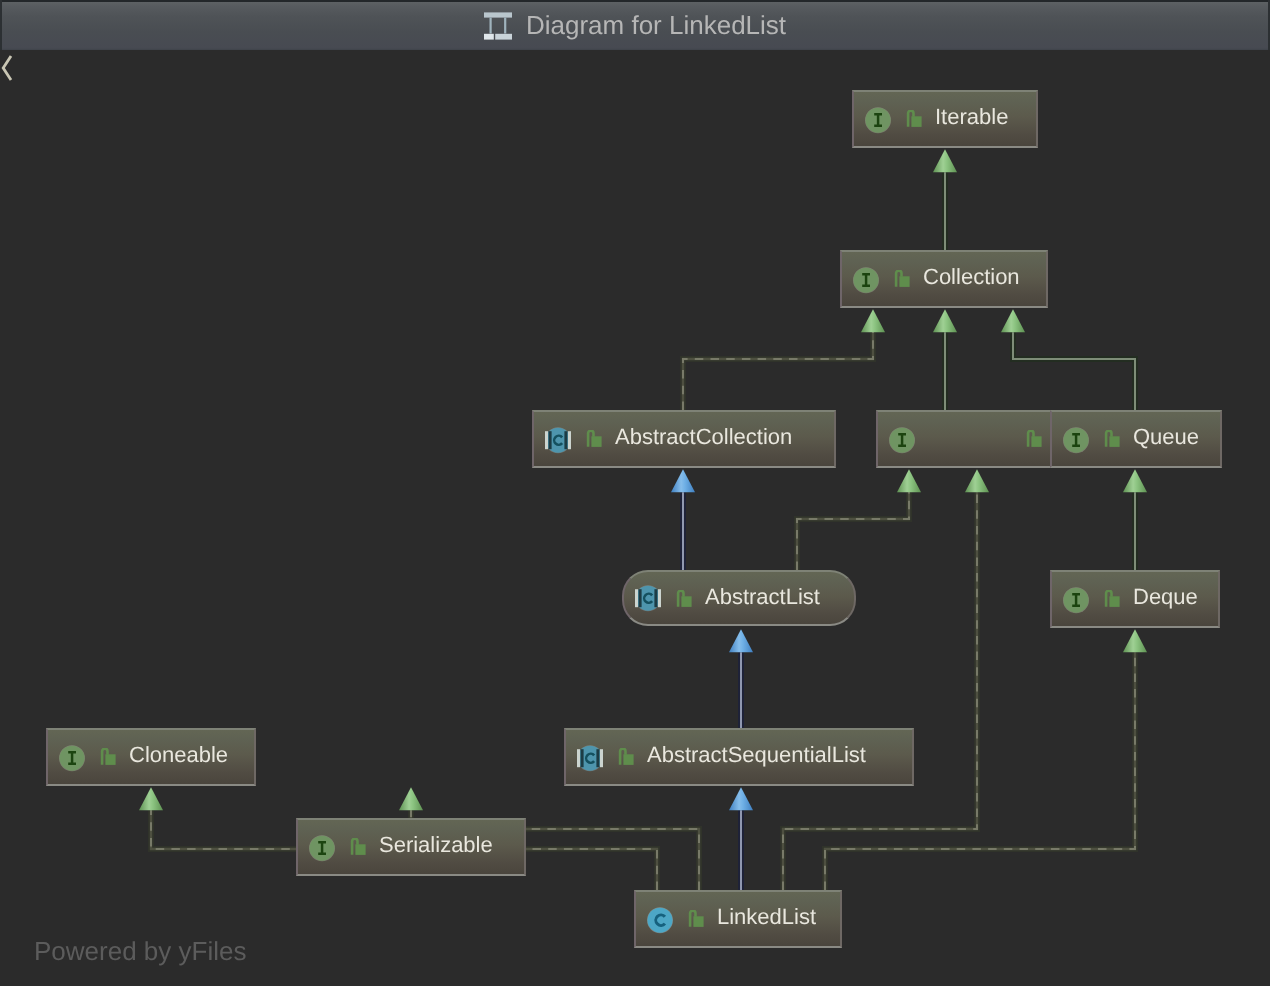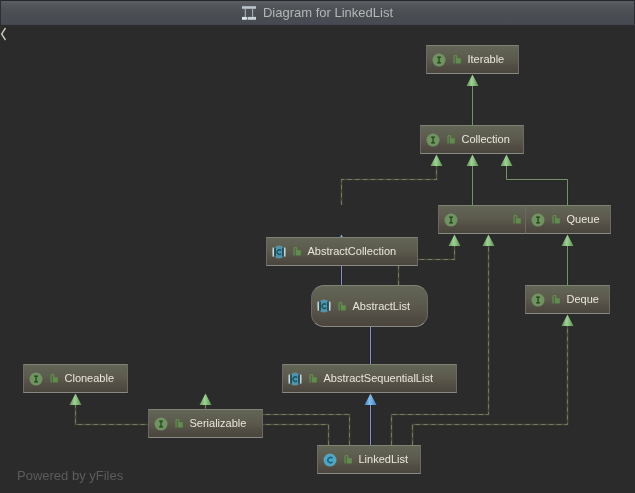--- a/index.html
+++ b/index.html
@@ -172,21 +172,21 @@
             </svg>
           </span>
       <span class="node-icon vis-icon">
             <svg viewBox="0 0 8 9" width="8" height="9">
               <path d="M1.05 8.4V1.65a1.35 1.35 0 0 1 2.7 0V3.4" fill="none" stroke="#5f8d4c" stroke-width="1.3"></path>
               <rect x="2.7" y="3.15" width="5.1" height="5.3" fill="#5f8d4c"></rect>
             </svg>
           </span>
       <span class="node-label">Collection</span>
     </div>
-    <div class="node" style="left:266px;top:180px;width:152px;height:29px;margin-top:32px;">
+    <div class="node" style="left:266px;top:180px;width:152px;height:29px;">
       <span class="node-icon kind-icon abstract-kind-icon">
             <svg viewBox="0 0 14 14" width="14" height="14">
               <circle cx="7" cy="7.1" r="6.5" fill="#bcd2da" opacity="0.28"></circle>
               <circle cx="7" cy="7.1" r="6.25" fill="#4e95ad"></circle>
               <rect x="0.5" y="2.6" width="1.5" height="9.0" fill="#ccd4cf"></rect>
               <rect x="2.3" y="2.6" width="1.5" height="9.0" fill="#1d3c45"></rect>
               <rect x="10.2" y="2.6" width="1.5" height="9.0" fill="#1d3c45"></rect>
               <rect x="12.0" y="2.6" width="1.5" height="9.0" fill="#ccd4cf"></rect>
               <path d="M9.6 5.3a2.9 2.9 0 1 0 0 3.7l-1.05-0.83a1.6 1.6 0 1 1 0-2.05z" fill="#14505f"></path>
             </svg>
@@ -224,21 +224,21 @@
             </svg>
           </span>
       <span class="node-icon vis-icon">
             <svg viewBox="0 0 8 9" width="8" height="9">
               <path d="M1.05 8.4V1.65a1.35 1.35 0 0 1 2.7 0V3.4" fill="none" stroke="#5f8d4c" stroke-width="1.3"></path>
               <rect x="2.7" y="3.15" width="5.1" height="5.3" fill="#5f8d4c"></rect>
             </svg>
           </span>
       <span class="node-label">Queue</span>
     </div>
-    <div class="node" style="left:311px;top:260px;width:117px;height:42px;border-radius:13px;">
+    <div class="node" style="left:311px;top:260px;width:117px;height:28px;border-radius:13px;">
       <span class="node-icon kind-icon abstract-kind-icon">
             <svg viewBox="0 0 14 14" width="14" height="14">
               <circle cx="7" cy="7.1" r="6.5" fill="#bcd2da" opacity="0.28"></circle>
               <circle cx="7" cy="7.1" r="6.25" fill="#4e95ad"></circle>
               <rect x="0.5" y="2.6" width="1.5" height="9.0" fill="#ccd4cf"></rect>
               <rect x="2.3" y="2.6" width="1.5" height="9.0" fill="#1d3c45"></rect>
               <rect x="10.2" y="2.6" width="1.5" height="9.0" fill="#1d3c45"></rect>
               <rect x="12.0" y="2.6" width="1.5" height="9.0" fill="#ccd4cf"></rect>
               <path d="M9.6 5.3a2.9 2.9 0 1 0 0 3.7l-1.05-0.83a1.6 1.6 0 1 1 0-2.05z" fill="#14505f"></path>
             </svg>

